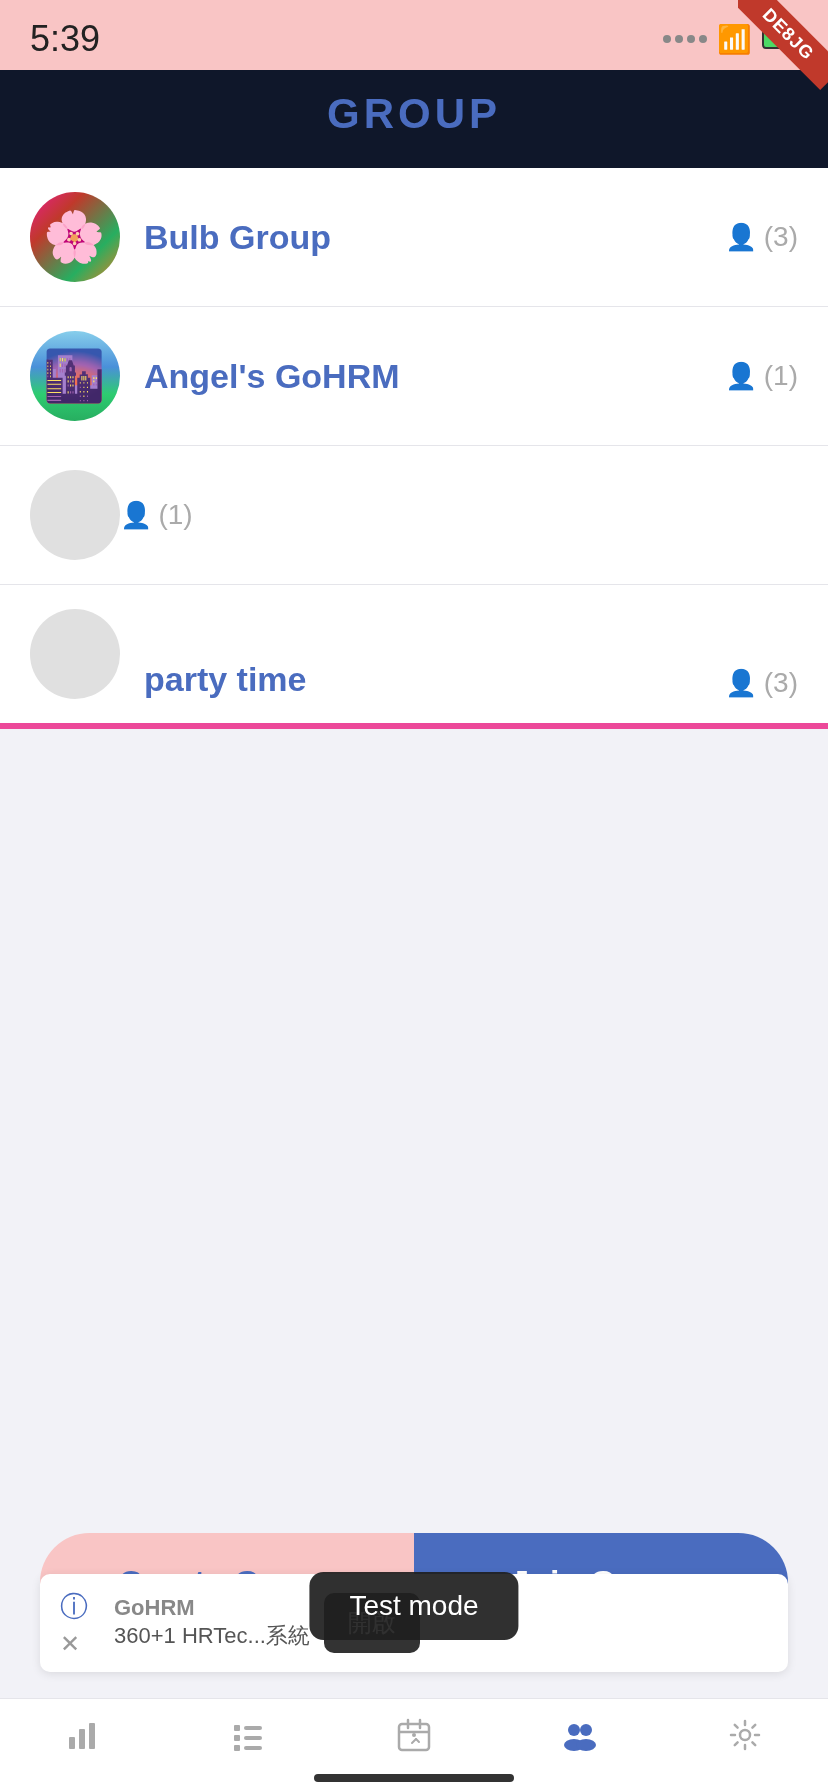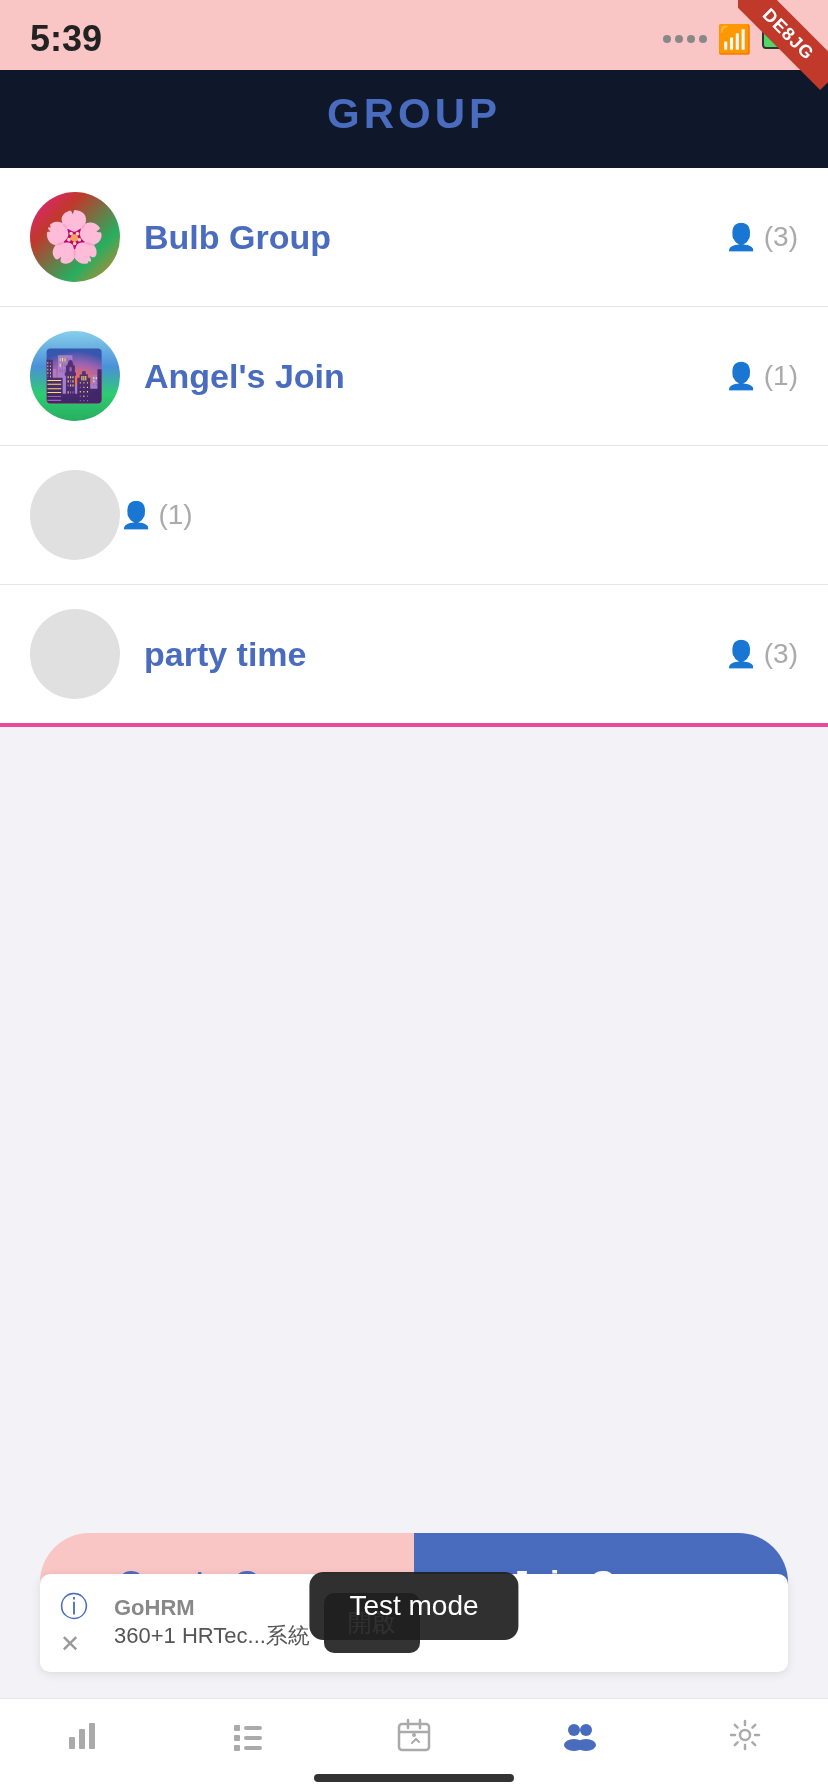--- a/index.html
+++ b/index.html
@@ -16,21 +16,21 @@
     
     .status-bar {
       display: flex;
       justify-content: space-between;
       align-items: center;
       padding: 18px 30px 10px 30px;
       background: #f9c5c5;
     }
     .status-time {
       font-size: 36px;
-      font-weight: 700;
+      font-weight: 400;
       color: #222;
     }
     .status-icons {
       display: flex;
       align-items: center;
       gap: 10px;
       position: relative;
     }
     .signal-dots {
       display: flex;
@@ -111,21 +111,22 @@
     }
     .group-item {
       display: flex;
       align-items: center;
       padding: 24px 30px;
       border-bottom: 1px solid #e5e5ea;
       background: #fff;
       cursor: pointer;
     }
     .group-item:last-child {
-      border-bottom: 4px solid #ec4899;
+      border-bottom: 6px solid #ec4899;
+      align-items: flex-end;
     }
     .group-avatar {
       width: 90px;
       height: 90px;
       border-radius: 50%;
       overflow: hidden;
       flex-shrink: 0;
       background: #ddd;
       display: flex;
       align-items: center;
@@ -358,21 +359,21 @@
     </div>
     <div class="group-members">
       <span class="person-icon">👤</span>
       <span>(<span>3</span>)</span>
     </div>
   </div>
 
   <div class="group-item">
     <div class="group-avatar city"></div>
     <div class="group-info">
-      <div class="group-name">Angel's Join</div>
+      <div class="group-name">Angel's GoHRM</div>
     </div>
     <div class="group-members">
       <span class="person-icon">👤</span>
       <span>(<span>1</span>)</span>
     </div>
   </div>
 
   <div class="group-item">
     <div class="group-avatar empty"></div>
     <div class="group-members">

